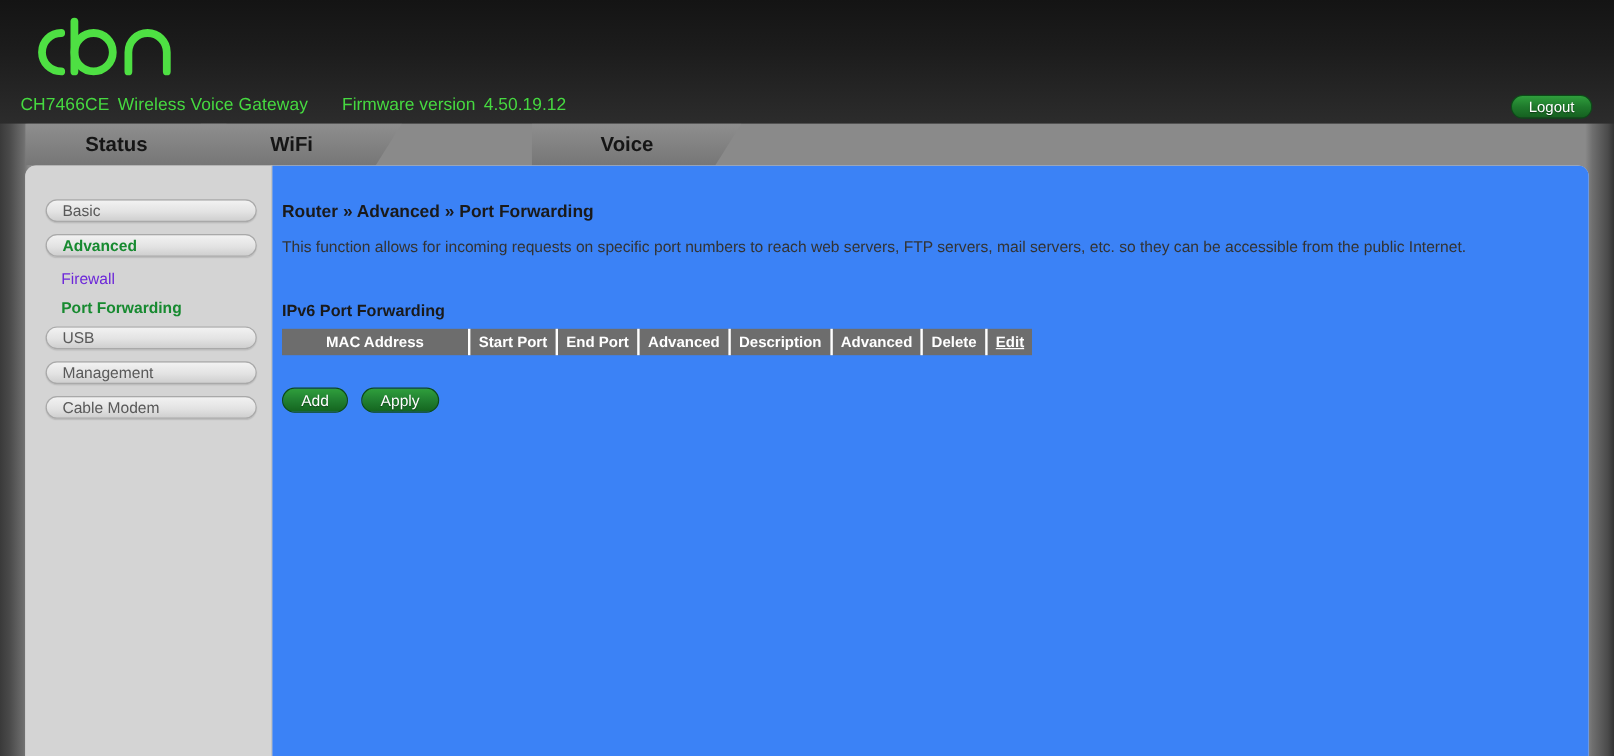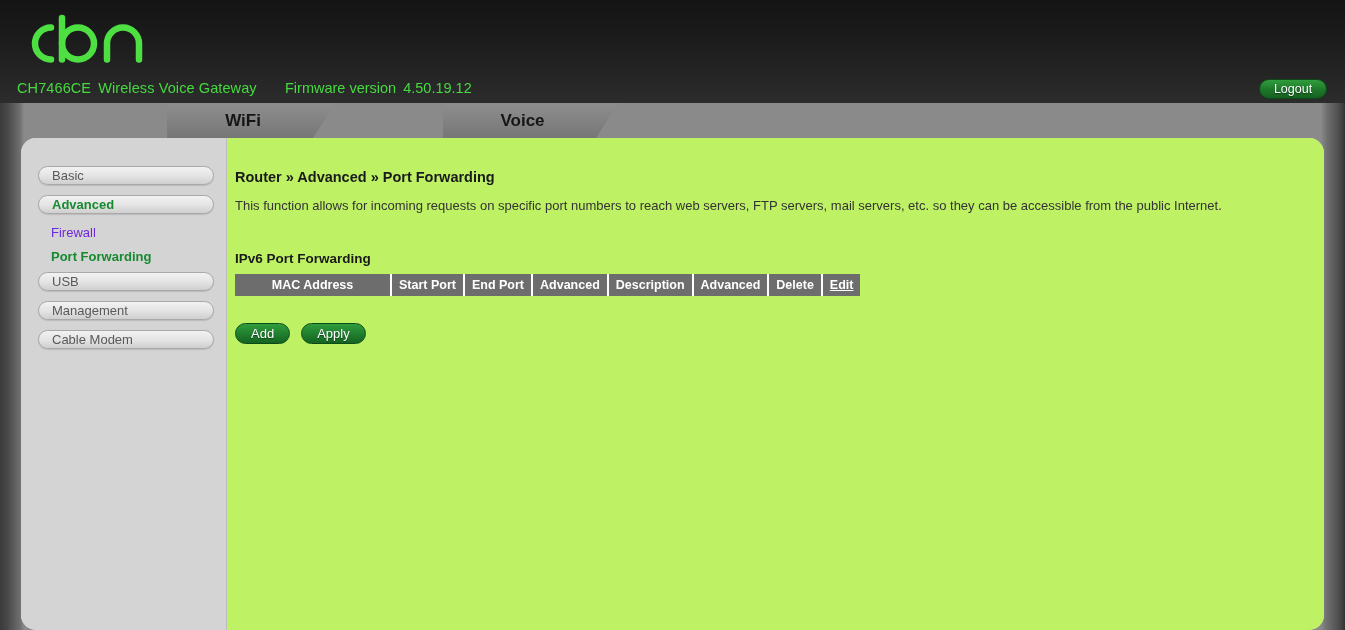--- a/index.html
+++ b/index.html
@@ -86,21 +86,20 @@
   .tab span { margin-right: 16px; }
 
   
   .panel {
     position: absolute; left: 21px; top: 138px;
     width: 1303px; height: 492px;
     background: #d4d4d4;
     border-top-left-radius: 9px;
     border-top-right-radius: 9px;
     overflow: hidden;
-    border-radius: 15px;
   }
   .panel-inner {
     position: absolute; left: 0; top: 0;
     width: 100%; height: 100%;
     display: flex;
   }
 
   
   .sidebar {
     width: 206px;
@@ -137,21 +136,21 @@
   }
   .side-sub.active {
     color: #178a30;
     font-weight: bold;
   }
   .side-gap-top { margin-top: 2px; }
 
   
   .content {
     flex: 1;
-    background: #bef264;
+    background: #3b82f6;
     padding: 31px 12px 0 8px;
     position: relative;
   }
   .breadcrumb {
     font-size: 14.5px;
     font-weight: bold;
     color: #1a1a1a;
     margin-bottom: 13px;
   }
   .desc {
@@ -228,20 +227,23 @@
 
   <div class="fw">
     <span>Firmware version</span><span class="fwver">4.50.19.12</span>
   </div>
 
   <div class="logout-btn">Logout</div>
 
 </div>
 
 <div class="tabs">
+  <div class="tab inactive" style="left:21px; width:168px;">
+    <span>Status</span>
+  </div>
   <div class="tab inactive" style="left:167px; width:168px;">
     <span>WiFi</span>
   </div>
   <div class="tab inactive" style="left:443px; width:175px;">
     <span>Voice</span>
   </div>
 </div>
 
 <div class="panel">
   <div class="panel-inner">

